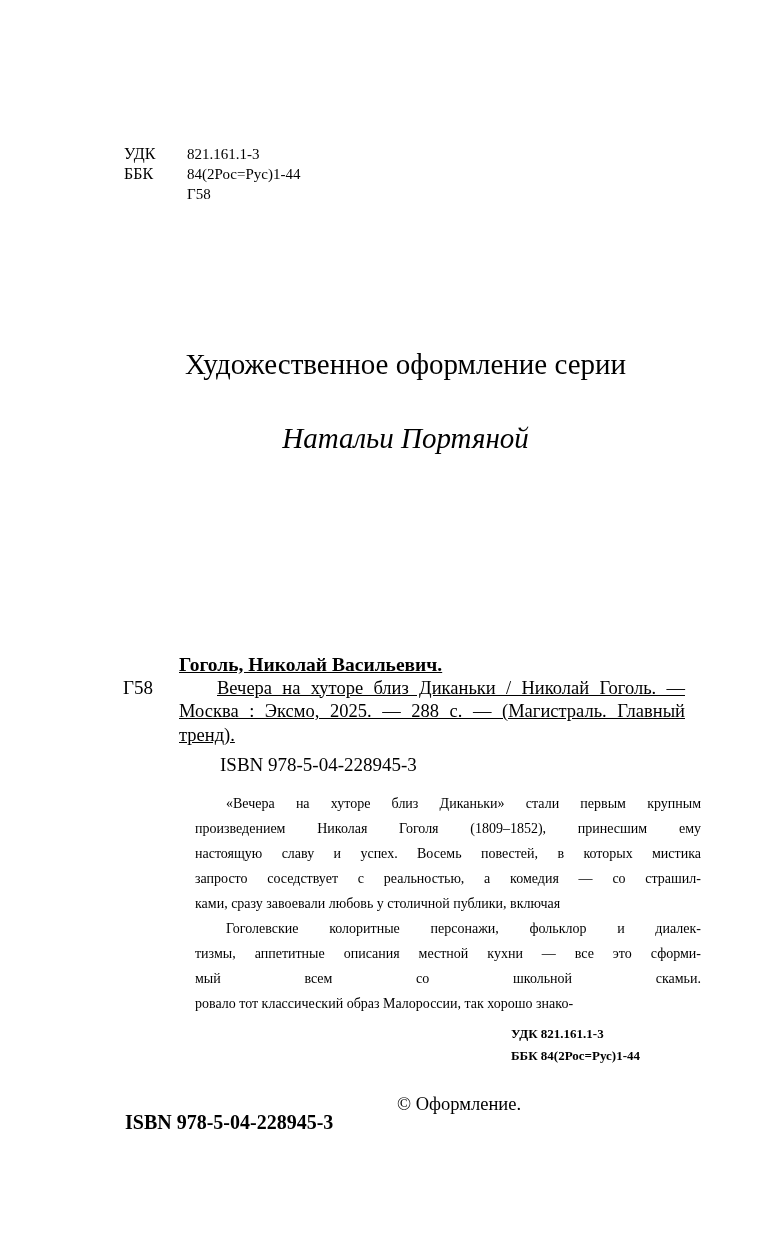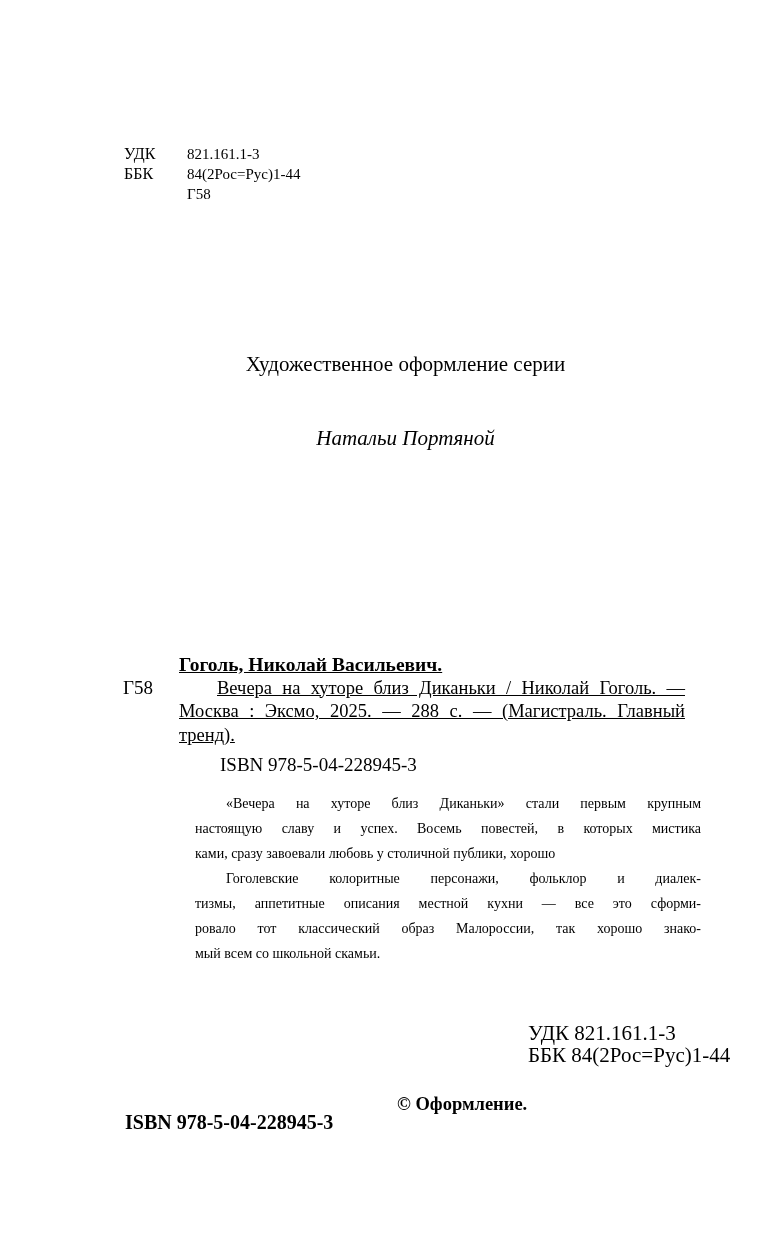--- a/index.html
+++ b/index.html
@@ -18,21 +18,21 @@
     position: absolute; left: 124px; top: 144px;
     font-size: 19px; line-height: 20px;
   }
   .top-codes .row { display: flex; }
   .top-codes .lbl { width: 44px; font-size: 16px; }
   .top-codes .val { font-size: 15px; margin-left: 19px; }
 
   
   .series-credit {
     position: absolute; left: 126px; top: 351px; width: 559px;
-    text-align: center; font-size: 21px; line-height: 26px;
+    text-align: center; font-size: 29px; line-height: 26px;
   }
   .series-credit .it { font-style: italic; margin-top: 48px; }
 
   
   .card {
     position: absolute; left: 179px; top: 653px; width: 506px;
     font-size: 18.5px; line-height: 23.5px; text-decoration: underline;
   }
   .card-heading { font-weight: bold; font-size: 19.5px; }
   .author-sign {
@@ -51,34 +51,34 @@
   .para > div:first-child { padding-left: 31px; }
 
   
   .annotation {
     position: absolute; left: 195px; top: 791px; width: 506px;
     font-size: 14px; line-height: 25px; font-family: Liberation Serif, serif;
   }
 
   
   .codes-bold {
-    position: absolute; left: 528px; top: 1023px;
-    font-weight: normal; font-size: 21px; line-height: 21.5px;
+    position: absolute; left: 511px; top: 1023px;
+    font-weight: bold; font-size: 13px; line-height: 21.5px;
     white-space: nowrap;
   }
 
   
   .footer-isbn {
     position: absolute; left: 125px; top: 1110px;
     font-weight: bold; font-size: 20px; line-height: 24px;
     white-space: nowrap;
   }
   .copyright {
     position: absolute; left: 397px; top: 1095px;
-    font-weight: bold; font-size: 18.5px; line-height: 19.5px;
+    font-weight: normal; font-size: 18.5px; line-height: 19.5px;
     white-space: nowrap;
   }
   .copyright .l2 { padding-left: 21px; }
 </style>
 </head>
 <body>
 
 <div class="page">
 
   <div class="top-codes">
@@ -110,28 +110,30 @@
         <div>Москва : Эксмо, 2025. — 288 с. — (Магистраль. Главный</div>
         <div>тренд).</div>
       </div>
   </div>
 
   <div class="card-isbn">ISBN 978-5-04-228945-3</div>
 
   <div class="annotation">
     <div class="jlines para">
         <div>«Вечера на хуторе близ Диканьки» стали первым крупным</div>
+        <div>произведением Николая Гоголя (1809–1852), принесшим ему</div>
         <div>настоящую славу и успех. Восемь повестей, в которых мистика</div>
-        <div>ками, сразу завоевали любовь у столичной публики, хорошо</div>
+        <div>запросто соседствует с реальностью, а комедия — со страшил-</div>
+        <div>ками, сразу завоевали любовь у столичной публики, включая</div>
       </div>
     <div class="jlines para">
         <div>Гоголевские колоритные персонажи, фольклор и диалек-</div>
         <div>тизмы, аппетитные описания местной кухни — все это сформи-</div>
+        <div>мый всем со школьной скамьи.</div>
         <div>ровало тот классический образ Малороссии, так хорошо знако-</div>
-        <div>мый всем со школьной скамьи.</div>
       </div>
   </div>
 
   <div class="codes-bold">
     <div>УДК 821.161.1-3</div>
     <div>ББК 84(2Рос=Рус)1-44</div>
   </div>
 
   <div class="footer-isbn">ISBN 978-5-04-228945-3</div>
   <div class="copyright">

